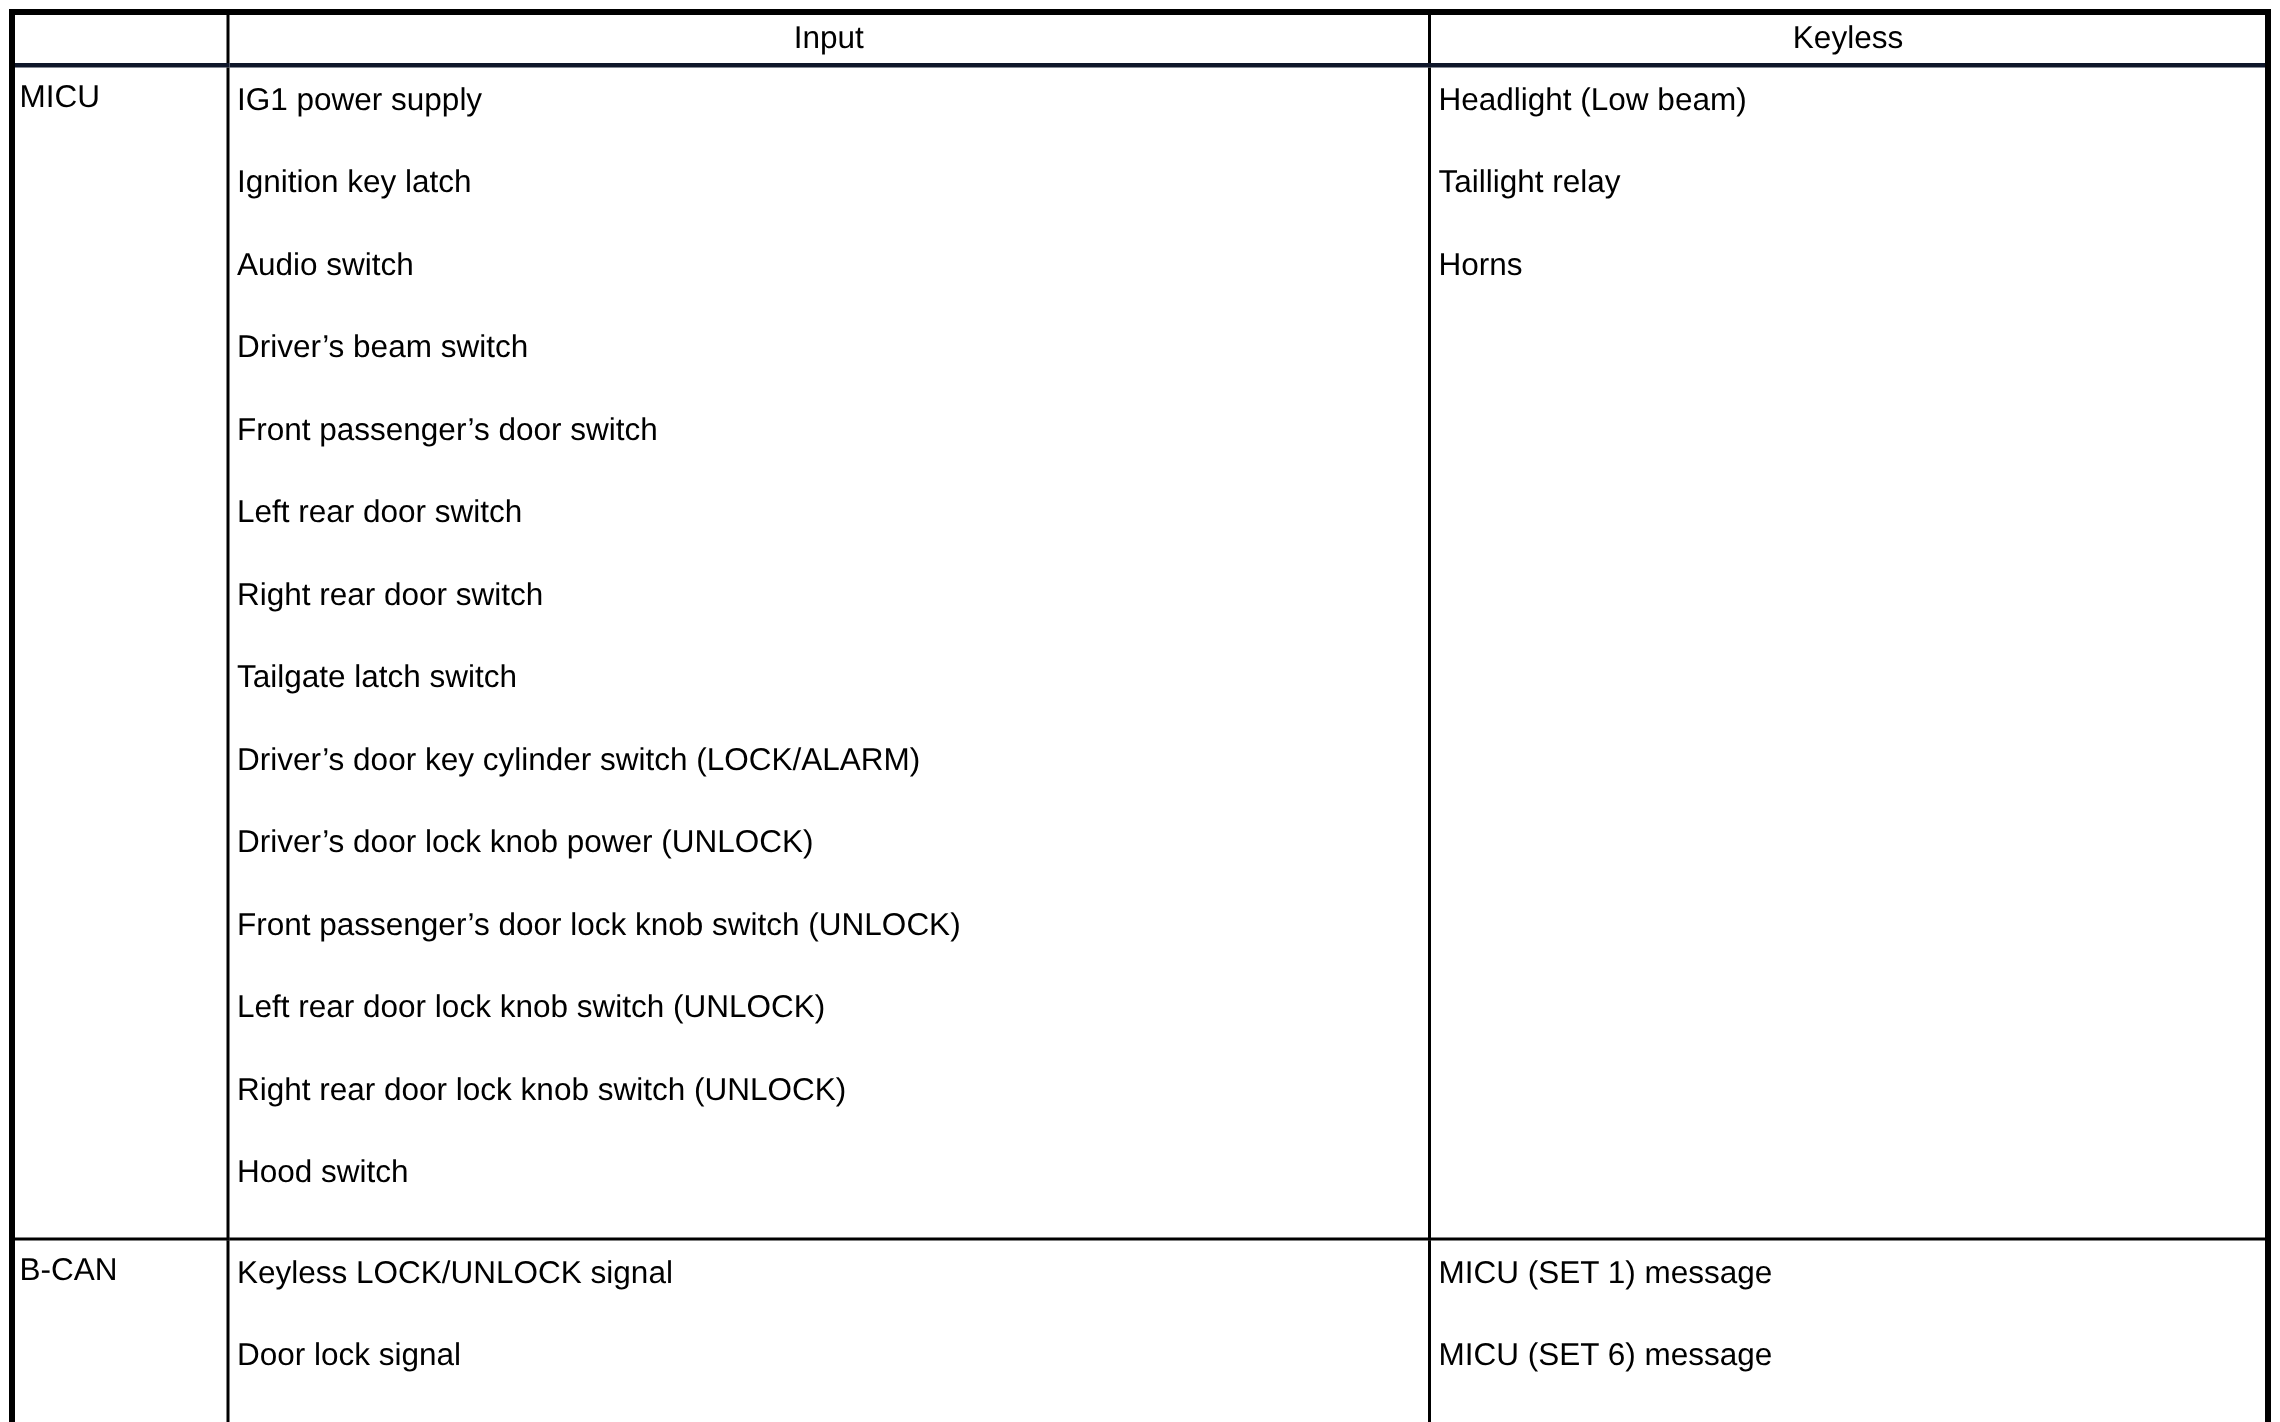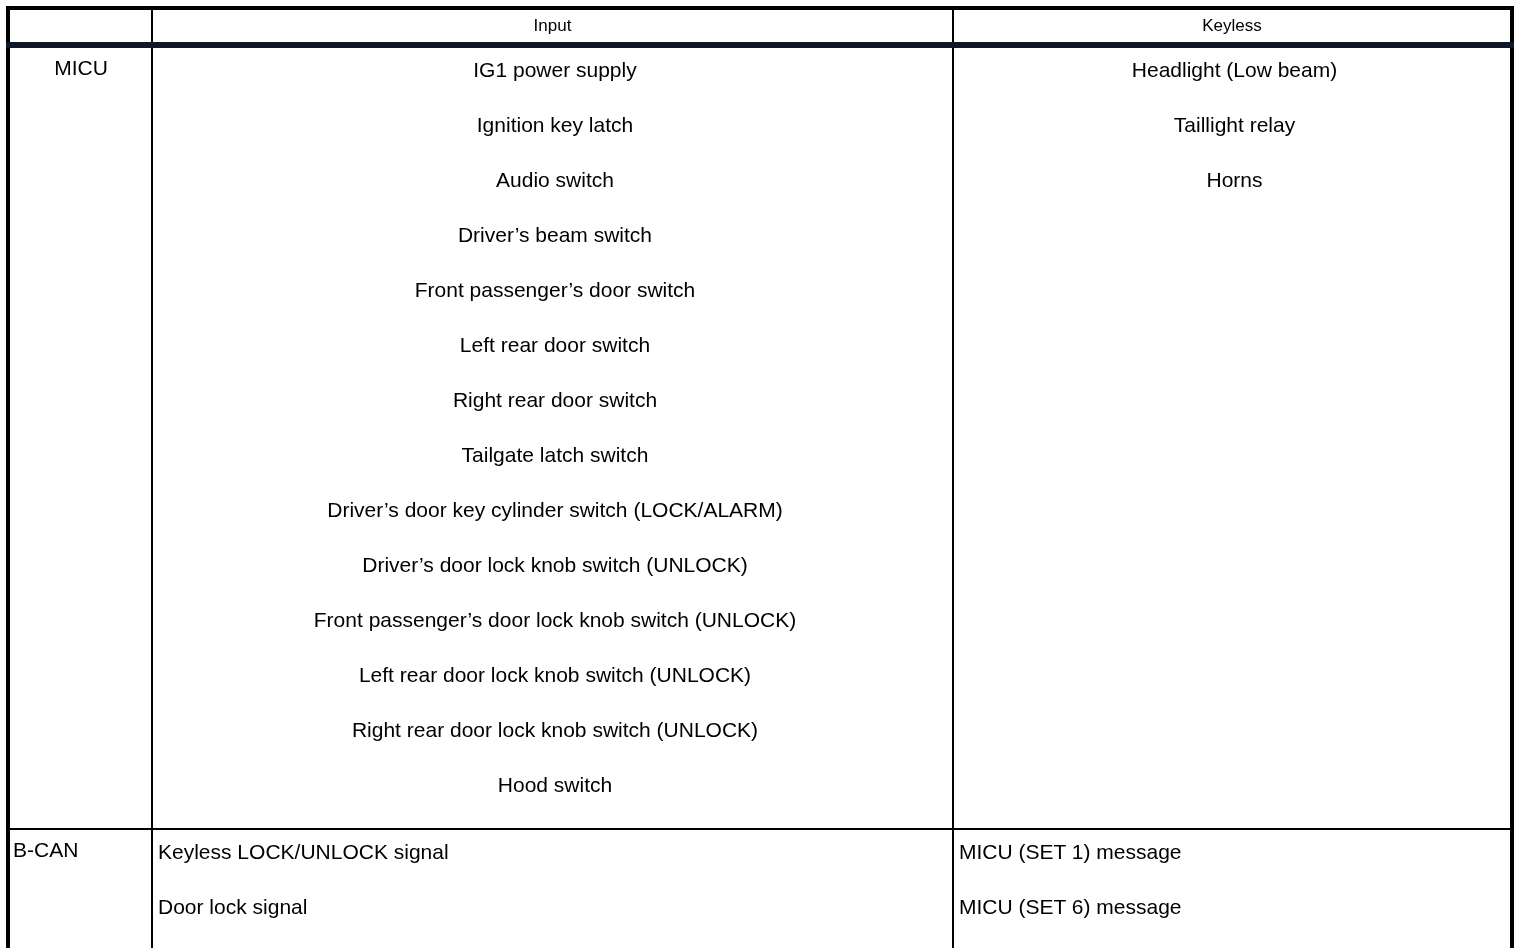--- a/index.html
+++ b/index.html
@@ -30,31 +30,31 @@
   col.c-input  { width: 801px; }
   col.c-output { width: 559px; }
 
   th, td {
     border: 2px solid #000000;
     padding: 0;
     font-weight: normal;
   }
   thead th {
     height: 32px;
-    border-bottom: 6px solid #0f172a;
+    border-bottom: 3px solid #0f172a;
     vertical-align: middle;
-    font-size: 17px;
+    font-size: 21px;
     line-height: 22px;
   }
   tbody td {
     vertical-align: top;
     font-size: 21px;
     line-height: 23px;
   }
-  tr.row-micu { height: 751px; text-align: center; }
+  tr.row-micu { height: 751px; }
   tr.row-bcan { height: 147px; }
 
   .label-cell {
     padding: 8px 2px 0 3px;
   }
   .items-cell {
     padding: 10px 0 0 5px;
     overflow: hidden;
   }
   .cell-item {
@@ -84,21 +84,21 @@
       <td class="items-cell">
         <p class="cell-item">IG1 power supply</p>
         <p class="cell-item">Ignition key latch</p>
         <p class="cell-item">Audio switch</p>
         <p class="cell-item">Driver’s beam switch</p>
         <p class="cell-item">Front passenger’s door switch</p>
         <p class="cell-item">Left rear door switch</p>
         <p class="cell-item">Right rear door switch</p>
         <p class="cell-item">Tailgate latch switch</p>
         <p class="cell-item">Driver’s door key cylinder switch (LOCK/ALARM)</p>
-        <p class="cell-item">Driver’s door lock knob switch (UNLOCK)</p>
+        <p class="cell-item">Driver’s door lock knob power (UNLOCK)</p>
         <p class="cell-item">Front passenger’s door lock knob switch (UNLOCK)</p>
         <p class="cell-item">Left rear door lock knob switch (UNLOCK)</p>
         <p class="cell-item">Right rear door lock knob switch (UNLOCK)</p>
         <p class="cell-item">Hood switch</p>
       </td>
       <td class="items-cell">
         <p class="cell-item">Headlight (Low beam)</p>
         <p class="cell-item">Taillight relay</p>
         <p class="cell-item">Horns</p>
       </td>

